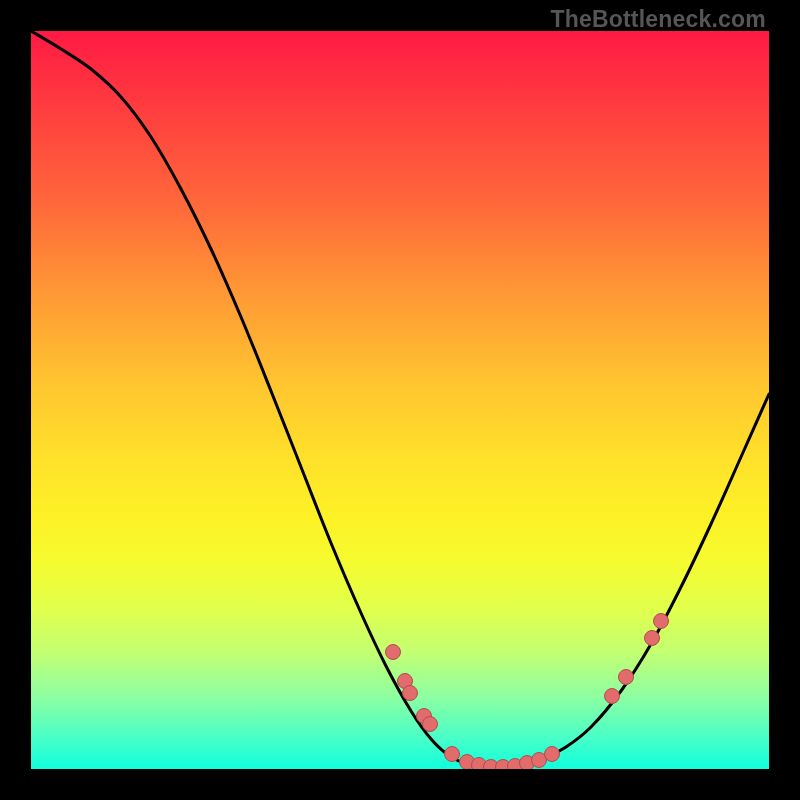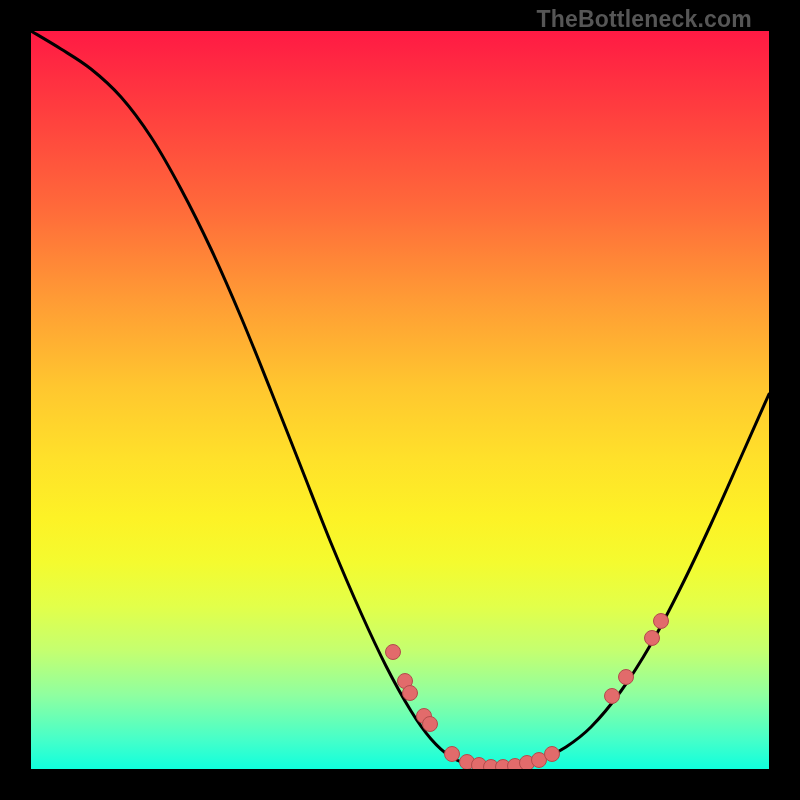--- a/index.html
+++ b/index.html
@@ -27,21 +27,21 @@
       #f4fb2f 72%,
       #e2ff4a 78%,
       #c4ff70 84%,
       #8fffa0 90%,
       #46ffc9 96%,
       #10ffdd 100%);
   }
   .watermark {
     position: absolute;
     top: 6px;
-    right: 48px;
+    right: 34px;
     font-family: Arial, Helvetica, sans-serif;
     font-size: 23px;
     font-weight: bold;
     color: #565656;
     letter-spacing: 0.2px;
     margin-left: 28px;
   }
   svg {
     position: absolute;
     left: 0;

